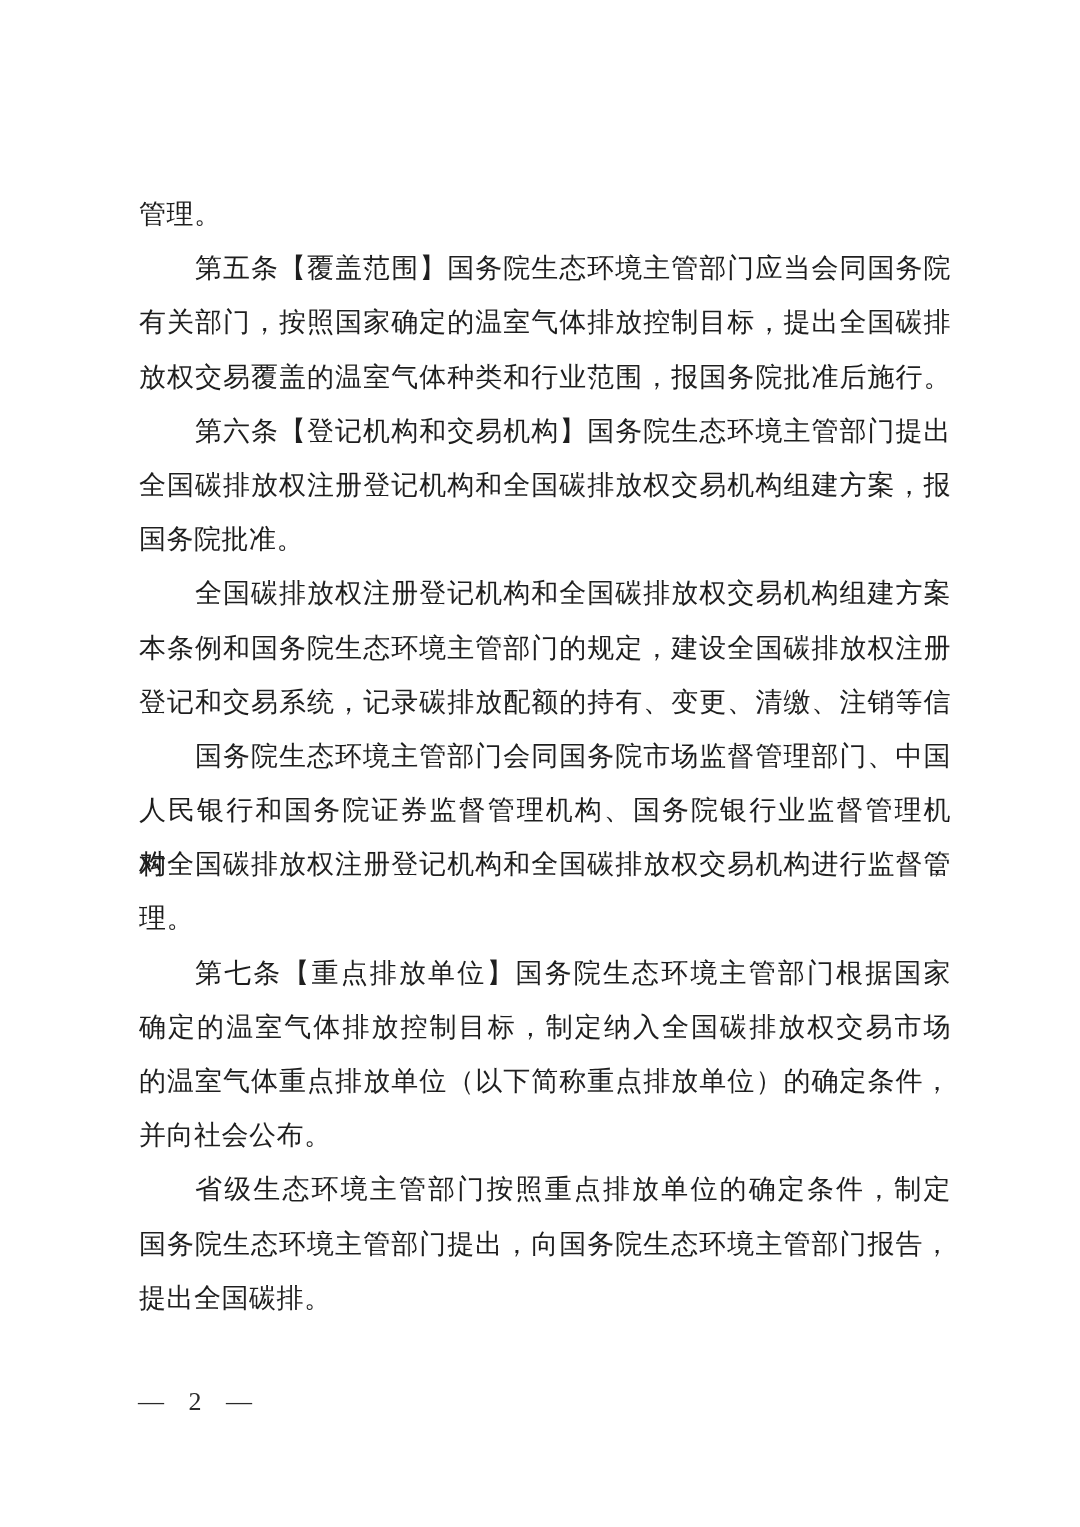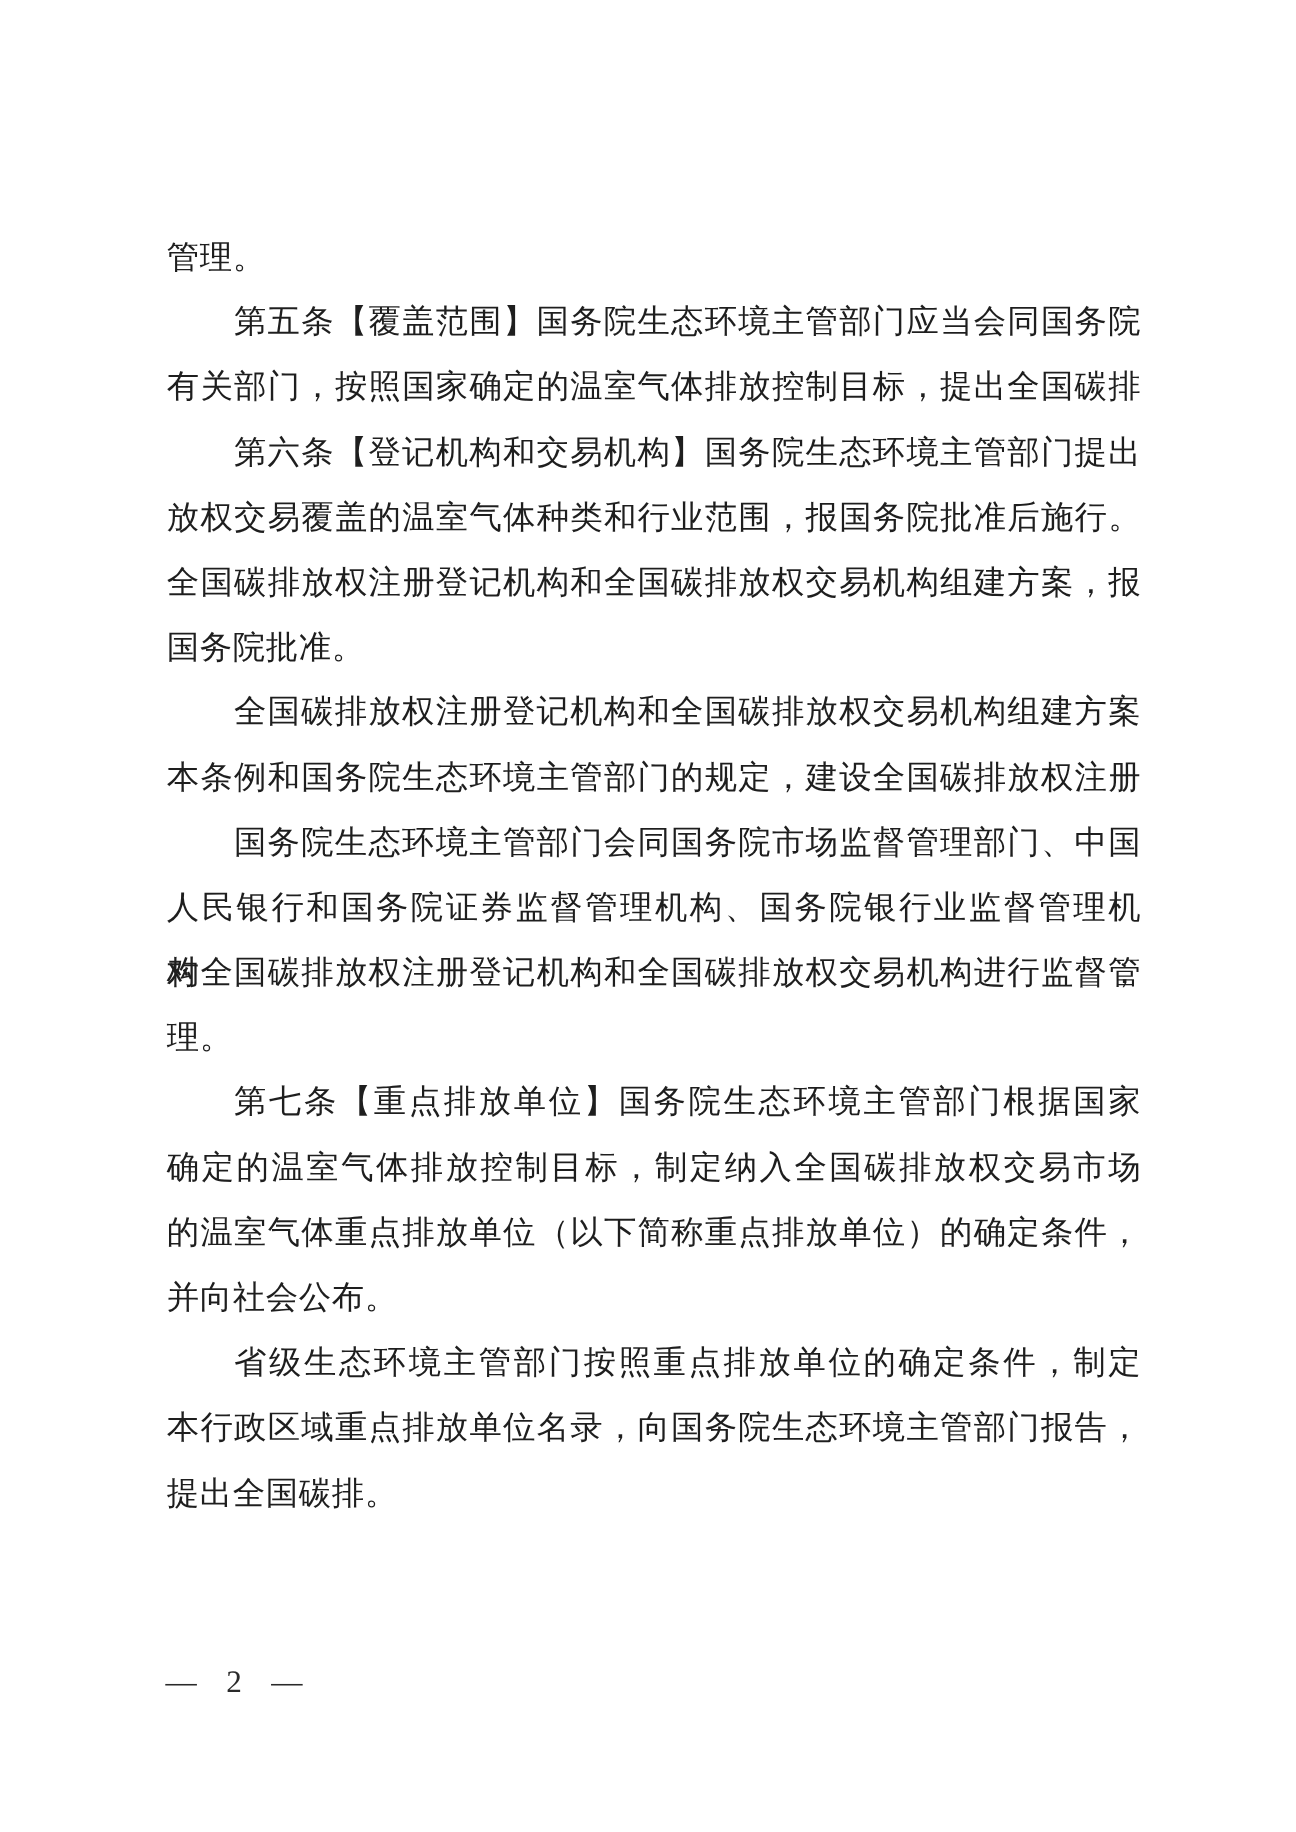--- a/index.html
+++ b/index.html
@@ -60,32 +60,33 @@
   }
 </style>
 </head>
 <body>
 
 <div class="page">
   <div class="body-text">
       <div class="line"><span class="r">管理。</span></div>
       <div class="line indent jl"><span class="b">第五条</span><span class="r">【覆盖范围】国务院生态环境主管部门应当会同国务院</span></div>
       <div class="line jl"><span class="r">有关部门，按照国家确定的温室气体排放控制目标，提出全国碳排</span></div>
+      <div class="line jl"><span class="r">放权交易覆盖的温室气体种类和行业范围，报国务院批准后施行。</span></div>
       <div class="line indent jl"><span class="b">第六条</span><span class="r">【登记机构和交易机构】国务院生态环境主管部门提出</span></div>
-      <div class="line jl"><span class="r">放权交易覆盖的温室气体种类和行业范围，报国务院批准后施行。</span></div>
       <div class="line jl"><span class="r">全国碳排放权注册登记机构和全国碳排放权交易机构组建方案，报</span></div>
       <div class="line"><span class="r">国务院批准。</span></div>
       <div class="line indent jl"><span class="r">全国碳排放权注册登记机构和全国碳排放权交易机构组建方案</span></div>
       <div class="line jl"><span class="r">本条例和国务院生态环境主管部门的规定，建设全国碳排放权注册</span></div>
+      <div class="line jl"><span class="r">登记和交易系统，记录碳排放配额的持有、变更、清缴、注销等信</span></div>
       <div class="line indent jl"><span class="r">国务院生态环境主管部门会同国务院市场监督管理部门、中国</span></div>
       <div class="line jl"><span class="r">人民银行和国务院证券监督管理机构、国务院银行业监督管理机构，</span></div>
       <div class="line jl"><span class="r">对全国碳排放权注册登记机构和全国碳排放权交易机构进行监督管</span></div>
       <div class="line"><span class="r">理。</span></div>
       <div class="line indent jl"><span class="b">第七条</span><span class="r">【重点排放单位】国务院生态环境主管部门根据国家</span></div>
       <div class="line jl"><span class="r">确定的温室气体排放控制目标，制定纳入全国碳排放权交易市场</span></div>
       <div class="line jl"><span class="r">的温室气体重点排放单位（以下简称重点排放单位）的确定条件，</span></div>
       <div class="line"><span class="r">并向社会公布。</span></div>
       <div class="line indent jl"><span class="r">省级生态环境主管部门按照重点排放单位的确定条件，制定</span></div>
-      <div class="line jl"><span class="r">本行政区域重点排放单位名录，向国务院生态环境主管部门报告，</span></div>
+      <div class="line jl"><span class="r">国务院生态环境主管部门提出，向国务院生态环境主管部门报告，</span></div>
       <div class="line"><span class="r">提出全国碳排。</span></div>
     </div>
   <div class="footer">— 2 —</div>
 </div>
 
 </body></html>

